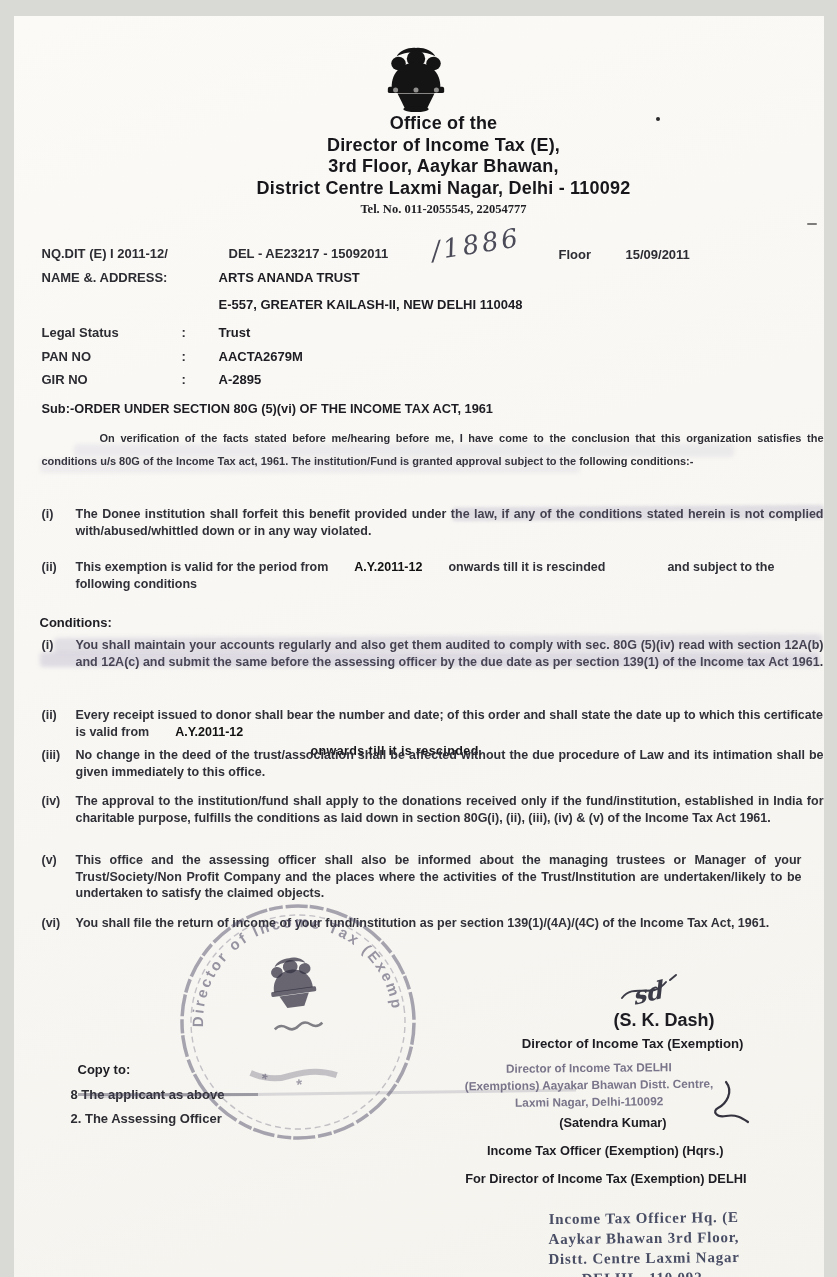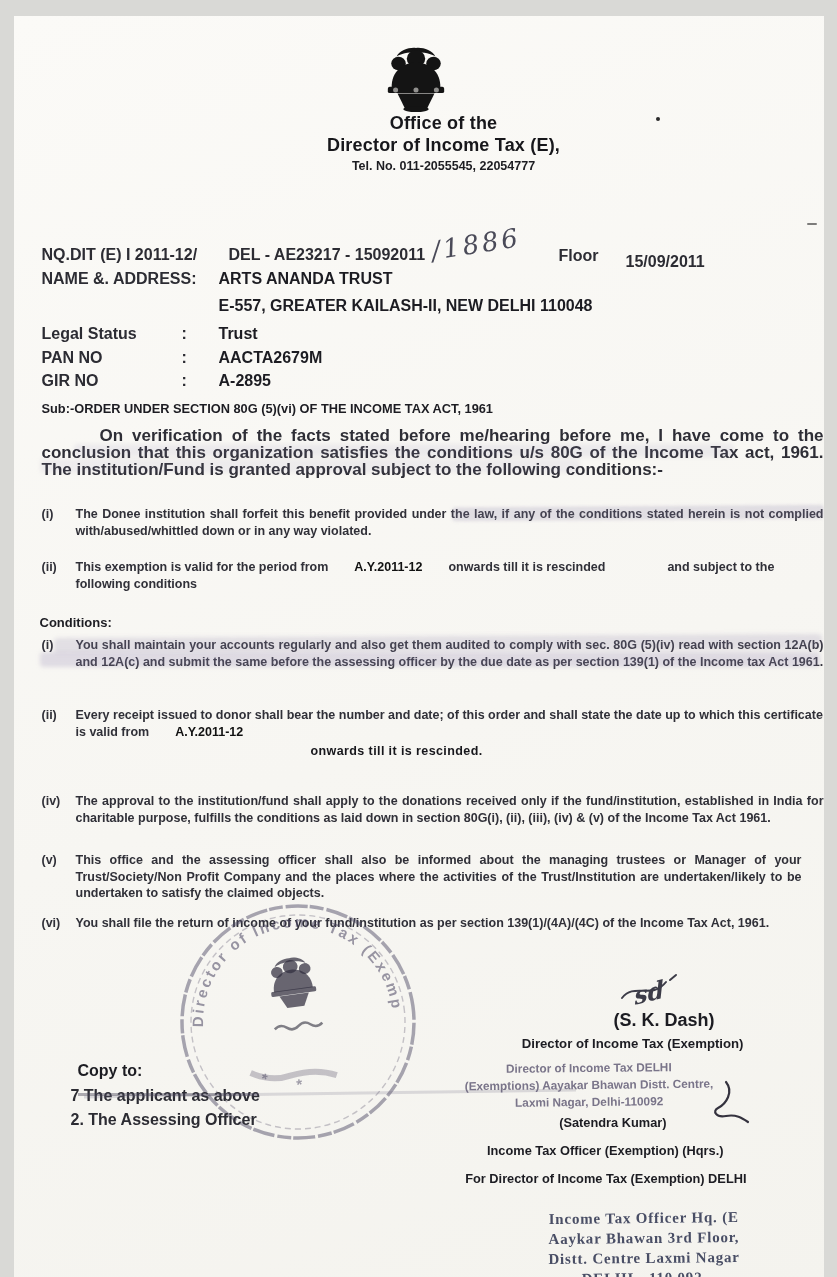--- a/index.html
+++ b/index.html
@@ -6,27 +6,27 @@
   .page{
     position:relative;width:810px;height:1277px;margin:16px auto;
     background:linear-gradient(160deg,#fbfaf7 0%,#f7f6f2 55%,#f4f3ee 100%);
     font-family:"Liberation Sans",sans-serif;color:#26262c;overflow:hidden;
   }
   .abs{position:absolute;}
   
   .emblem{left:352px;top:30px;width:100px;height:68px;}
   .hdr{left:60px;top:97px;width:740px;text-align:center;color:#17171b;}
   .hdr-line{font-weight:bold;font-size:18px;line-height:21.5px;letter-spacing:.2px;}
-  .tel-line{font-weight:bold;font-size:12.5px;margin-top:3px;color:#1d1d22;}
-  
-  .t{font-size:16px;font-weight:bold;color:#2c2c33;white-space:nowrap;}
+  .tel-line{font-weight:bold;font-size:12.5px;margin-top:3px;color:#1d1d22;font-family:Liberation Serif, serif;}
+  
+  .t{font-size:13px;font-weight:bold;color:#2c2c33;white-space:nowrap;}
   .hand{font-family:"DejaVu Serif",serif;font-style:italic;font-weight:normal;
         font-size:26px;color:#4a4a58;transform:rotate(-9deg);letter-spacing:3px;}
   
-  .para{font-size:17px;font-weight:bold;line-height:17px;color:#2e2e36;text-align:justify;}
+  .para{font-size:11px;font-weight:bold;line-height:23px;color:#2e2e36;text-align:justify;}
   .li{position:absolute;left:28px;width:782px;font-size:12.5px;font-weight:bold;
       line-height:16.5px;color:#303038;padding-left:34px;box-sizing:border-box;text-align:justify;}
   .li .lbl{position:absolute;left:0;top:0;width:30px;text-align:left;}
   .ay{margin:0 26px;color:#111;}
   .gapped{margin-right:34px;}
   .onwards{display:block;margin-left:235px;margin-top:3px;color:#17171c;letter-spacing:.4px;}
   
   .seal{left:160px;top:882px;width:248px;height:248px;}
   .sig-sd{font-family:"DejaVu Serif",serif;font-style:italic;font-size:24px;font-weight:bold;
           color:#3c3c48;transform:rotate(-14deg) skewX(-10deg);}
@@ -58,29 +58,31 @@
       <circle cx="71" cy="45.3" r="2.6" fill="#f7f6f2" opacity=".55"></circle>
       <path d="M31,49 L69,49 L61,65 L39,65 Z"></path>
       <ellipse cx="50" cy="65" rx="13" ry="3"></ellipse>
     </g>
   </svg>
 
   
   <div class="abs hdr">
     <div class="hdr-line">Office of the</div>
     <div class="hdr-line">Director of Income Tax (E),</div>
+    <div class="hdr-line">3rd Floor, Aaykar Bhawan,</div>
+    <div class="hdr-line">District Centre Laxmi Nagar, Delhi - 110092</div>
     <div class="tel-line">Tel. No. 011-2055545, 22054777</div>
   </div>
 
   
   <span class="abs t" style="left:28px;top:230px;">NQ.DIT (E) I 2011-12/</span>
   <span class="abs t" style="left:207px;top:230px;padding-left:8px;">DEL - AE23217 - 15092011</span>
   <span class="abs hand" style="left:417px;top:213px;">/1886</span>
   <span class="abs t" style="left:545px;top:231px;">Floor</span>
-  <span class="abs t" style="left:612px;top:237px;">15/09/2011</span>
+  <span class="abs t" style="left:612px;top:231px;">15/09/2011</span>
 
   
   <span class="abs t" style="left:28px;top:254px;">NAME &amp;. ADDRESS:</span>
   <span class="abs t" style="left:205px;top:254px;color:#1c1c22;">ARTS ANANDA TRUST</span>
   <span class="abs t" style="left:205px;top:281px;color:#1c1c22;">E-557, GREATER KAILASH-II, NEW DELHI 110048</span>
 
   
   <span class="abs t" style="left:28px;top:309px;">Legal Status</span>
   <span class="abs t" style="left:168px;top:309px;">:</span>
   <span class="abs t" style="left:205px;top:309px;color:#1c1c22;">Trust</span>
@@ -112,20 +114,24 @@
   
   <span class="abs t" style="left:26px;top:599px;font-size:13px;color:#1c1c22;">Conditions:</span>
 
   <div class="li" style="top:621px;">
     <span class="lbl">(i)</span>
     <span>You shall maintain your accounts regularly and also get them audited to comply with sec. 80G (5)(iv) read with section 12A(b) and 12A(c) and submit the same before the assessing officer by the due date as per section 139(1) of the Income tax Act 1961.</span>
   </div>
   <div class="li" style="top:691px;text-align:left;">
     <span class="lbl">(ii)</span>
     <span><span>Every receipt issued to donor shall bear the number and date; of this order and shall state the date up to which this certificate is valid from</span><span class="ay">A.Y.2011-12</span><span class="onwards">onwards till it is rescinded.</span></span>
+  </div>
+  <div class="li" style="top:731px;">
+    <span class="lbl">(iii)</span>
+    <span>No change in the deed of the trust/association shall be affected without the due procedure of Law and its intimation shall be given immediately to this office.</span>
   </div>
   <div class="li" style="top:777px;">
     <span class="lbl">(iv)</span>
     <span>The approval to the institution/fund shall apply to the donations received only if the fund/institution, established in India for charitable purpose, fulfills the conditions as laid down in section 80G(i), (ii), (iii), (iv) &amp; (v) of the Income Tax Act 1961.</span>
   </div>
   <div class="li" style="top:836px;width:760px;">
     <span class="lbl">(v)</span>
     <span>This office and the assessing officer shall also be informed about the managing trustees or Manager of your Trust/Society/Non Profit Company and the places where the activities of the Trust/Institution are undertaken/likely to be undertaken to satisfy the claimed objects.</span>
   </div>
   <div class="li" style="top:899px;">
@@ -179,21 +185,21 @@
     <path d="M30,4 C38,14 30,26 22,30 C16,33 20,40 30,38 C40,36 46,40 52,44" stroke="#34323e" stroke-width="2.2" fill="none" stroke-linecap="round"></path>
   </svg>
 
   
   <span class="abs t" style="right:157px;top:1099px;font-size:12.8px;color:#1c1c22;">(Satendra Kumar)</span>
   <span class="abs t" style="right:100px;top:1127px;font-size:12.8px;color:#1c1c22;">Income Tax Officer (Exemption) (Hqrs.)</span>
   <span class="abs t" style="right:77px;top:1155px;font-size:12.8px;color:#1c1c22;">For Director of Income Tax (Exemption) DELHI</span>
 
   
   <span class="abs t" style="left:64px;top:1046px;color:#1c1c22;">Copy to:</span>
-  <span class="abs t" style="left:57px;top:1071px;">7  The applicant as above</span>
+  <span class="abs t" style="left:57px;top:1071px;">8  The applicant as above</span>
   <span class="abs t" style="left:57px;top:1095px;">2. The Assessing Officer</span>
   <div class="strike" style="left:70px;top:1076px;width:492px;transform:rotate(-.8deg);opacity:.55;"></div>
   <div class="strike" style="left:64px;top:1077px;width:180px;background:rgba(70,66,86,.42);"></div>
 
   
   <div class="abs stamp-serif" style="left:470px;top:1192px;width:320px;">
     <div>Income Tax Officer Hq. (E</div>
     <div>Aaykar Bhawan 3rd Floor,</div>
     <div>Distt. Centre Laxmi Nagar</div>
     <div>DELHI - 110 092,</div>

